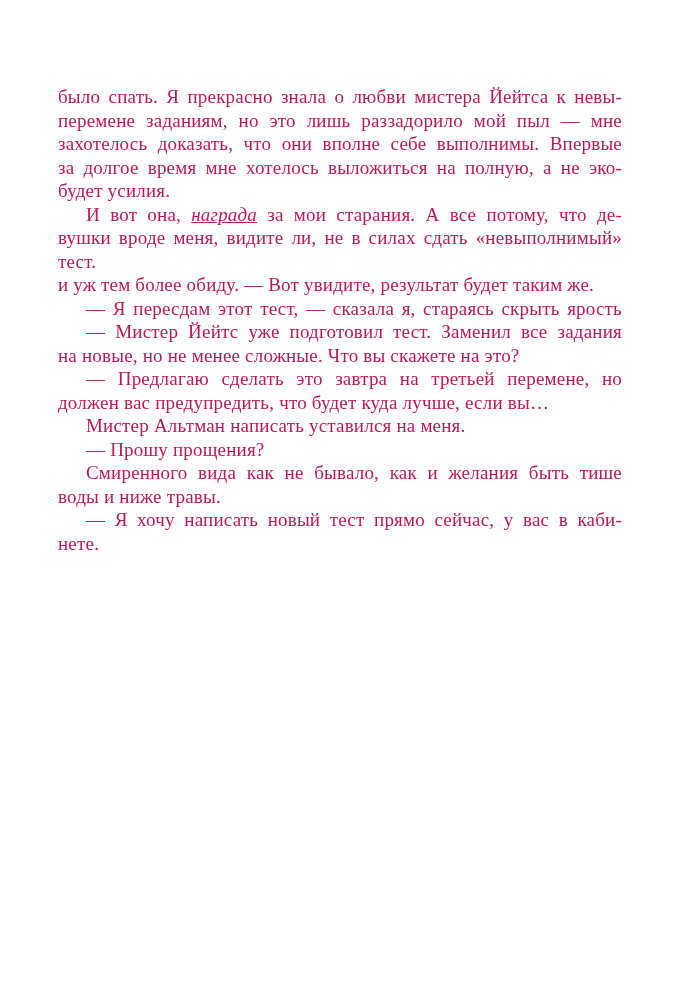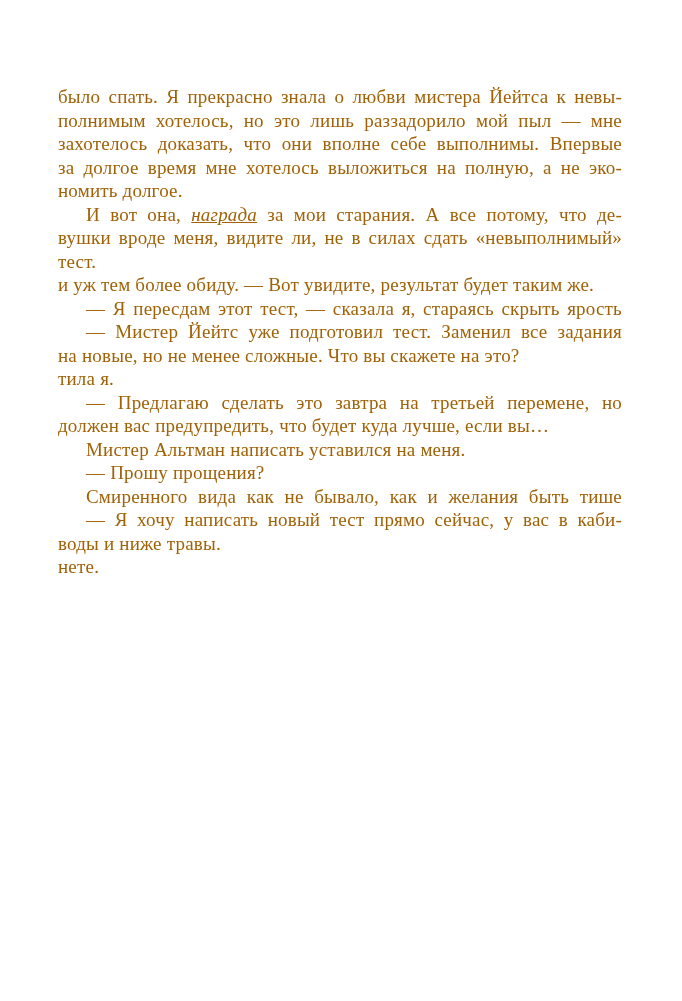--- a/index.html
+++ b/index.html
@@ -47,36 +47,35 @@
   }
   .it {
     font-style: italic;
     text-decoration: underline;
   }
 </style>
 </head>
 <body style="background: rgb(255, 255, 255);">
 
 <div class="book-page">
-  <div class="page-text" style="color: #a16207;">
+  <div class="page-text" style="color: #be185d;">
       <div class="line just"><span>было спать. Я прекрасно знала о любви мистера Йейтса к невы-</span></div>
-      <div class="line just"><span>полнимым хотелось, но это лишь раззадорило мой пыл — мне</span></div>
+      <div class="line just"><span>перемене заданиям, но это лишь раззадорило мой пыл — мне</span></div>
       <div class="line just"><span>захотелось доказать, что они вполне себе выполнимы. Впервые</span></div>
       <div class="line just"><span>за долгое время мне хотелось выложиться на полную, а не эко-</span></div>
-      <div class="line"><span>номить долгое.</span></div>
+      <div class="line"><span>будет усилия.</span></div>
       <div class="line indent just"><span>И вот она, </span><span class="it">награда</span><span> за мои старания. А все потому, что де-</span></div>
       <div class="line just"><span>вушки вроде меня, видите ли, не в силах сдать «невыполнимый»</span></div>
       <div class="line"><span>тест.</span></div>
       <div class="line"><span>и уж тем более обиду. — Вот увидите, результат будет таким же.</span></div>
       <div class="line indent just"><span>— Я пересдам этот тест, — сказала я, стараясь скрыть ярость</span></div>
       <div class="line indent just"><span>— Мистер Йейтс уже подготовил тест. Заменил все задания</span></div>
       <div class="line"><span>на новые, но не менее сложные. Что вы скажете на это?</span></div>
-      <div class="line"><span>тила я.</span></div>
       <div class="line indent just"><span>— Предлагаю сделать это завтра на третьей перемене, но</span></div>
       <div class="line"><span>должен вас предупредить, что будет куда лучше, если вы…</span></div>
       <div class="line indent"><span>Мистер Альтман написать уставился на меня.</span></div>
       <div class="line indent"><span>— Прошу прощения?</span></div>
       <div class="line indent just"><span>Смиренного вида как не бывало, как и желания быть тише</span></div>
+      <div class="line"><span>воды и ниже травы.</span></div>
       <div class="line indent just"><span>— Я хочу написать новый тест прямо сейчас, у вас в каби-</span></div>
-      <div class="line"><span>воды и ниже травы.</span></div>
       <div class="line"><span>нете.</span></div>
     </div>
 </div>
 
 </body></html>

